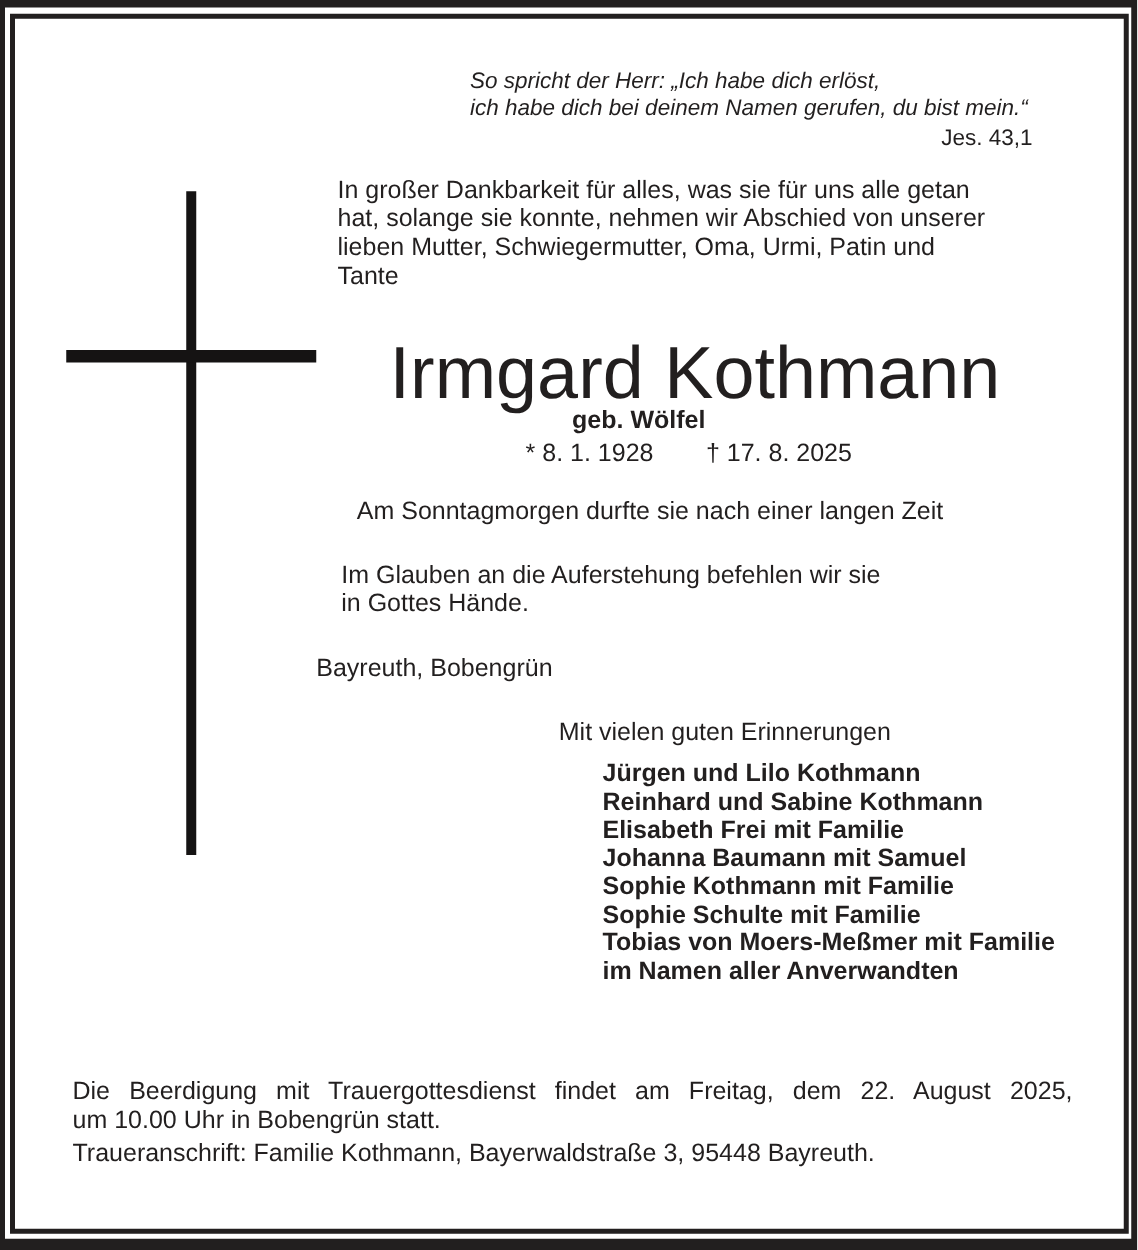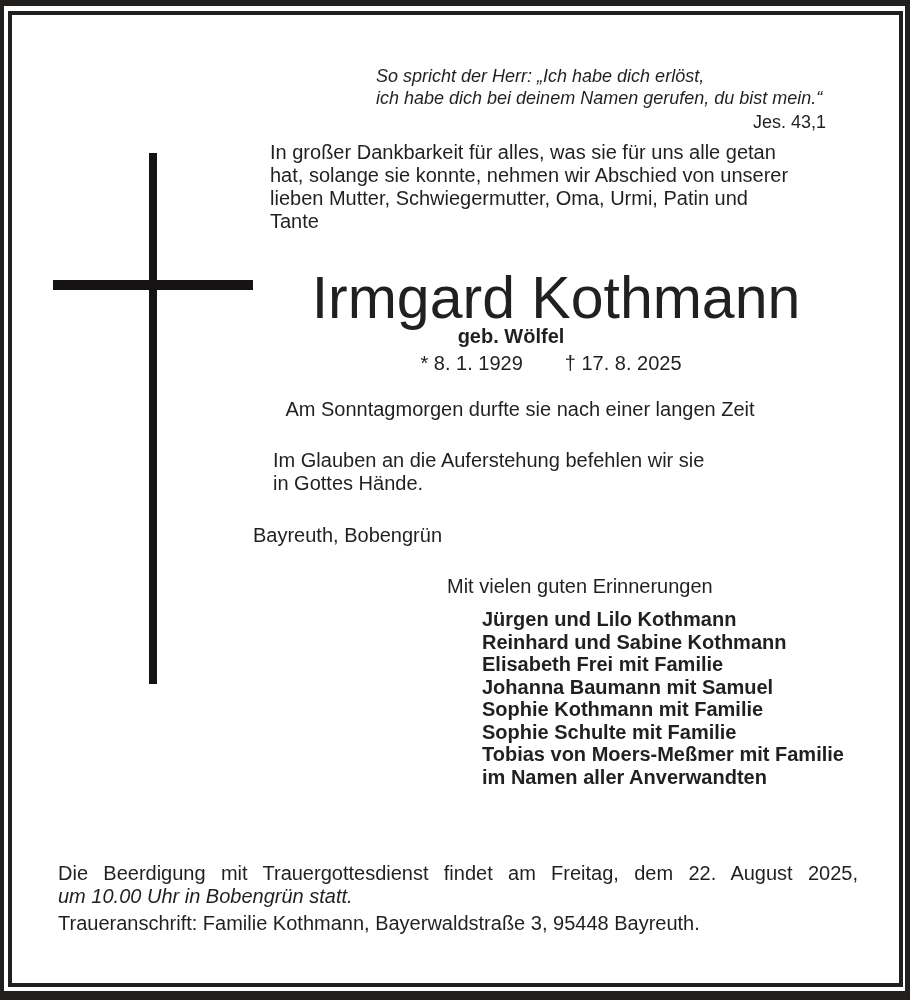--- a/index.html
+++ b/index.html
@@ -27,21 +27,21 @@
   }
   .inner-frame {
     position: absolute;
     left: 8px; top: 11px; right: 7px; bottom: 13px;
     border: 4px solid #221f1f;
     box-sizing: border-box;
   }
   
   .scripture {
     position: absolute;
-    left: 376px; top: 66px; width: 450px;
+    left: 376px; top: 54px; width: 450px;
     font-style: italic;
     font-size: 18px;
     line-height: 21.5px;
   }
   .q-line { white-space: nowrap; }
   .q-ref {
     font-style: normal;
     text-align: right;
     margin-top: 3px;
   }
@@ -118,21 +118,21 @@
   }
   .funeral {
     position: absolute;
     left: 58px; top: 862px; width: 800px;
     line-height: 23px;
   }
   .funeral-line1 {
     text-align: justify;
     text-align-last: justify;
   }
-  .funeral-line2 { white-space: nowrap; font-style: italic; }
+  .funeral-line2 { white-space: nowrap; }
   .address {
     position: absolute;
     left: 58px; top: 912px; width: 800px;
     white-space: nowrap;
   }
 </style>
 </head>
 <body>
 
 <div class="page">
@@ -156,21 +156,21 @@
     <div class="line">hat, solange sie konnte, nehmen wir Abschied von unserer</div>
     <div class="line">lieben Mutter, Schwiegermutter, Oma, Urmi, Patin und</div>
     <div class="line">Tante</div>
   </div>
 
   <h1 class="name">Irmgard Kothmann</h1>
 
   <div class="maiden body-text">geb. Wölfel</div>
 
   <div class="dates body-text">
-    <span>* 8. 1. 1929</span><span class="dates-gap"></span><span>† 17. 8. 2025</span>
+    <span>* 8. 1. 1928</span><span class="dates-gap"></span><span>† 17. 8. 2025</span>
   </div>
 
   <div class="eulogy-p1 body-text">
     <div class="line">Am Sonntagmorgen durfte sie nach einer langen Zeit</div>
   </div>
 
   <div class="eulogy-p2 body-text">
     <div class="line">Im Glauben an die Auferstehung befehlen wir sie</div>
     <div class="line">in Gottes Hände.</div>
   </div>

